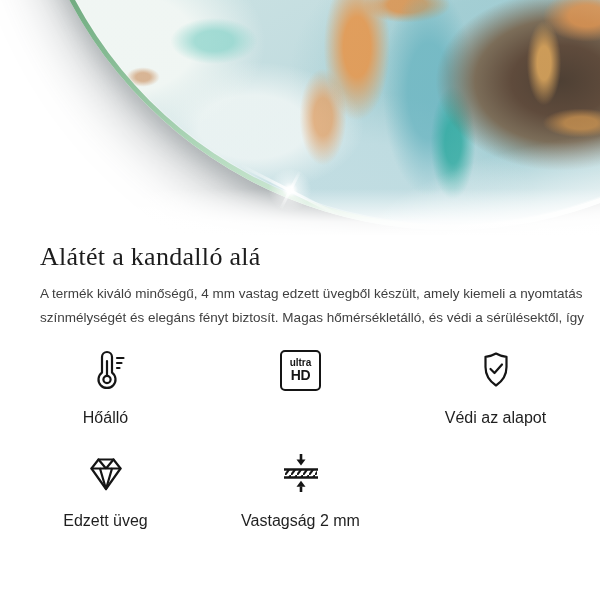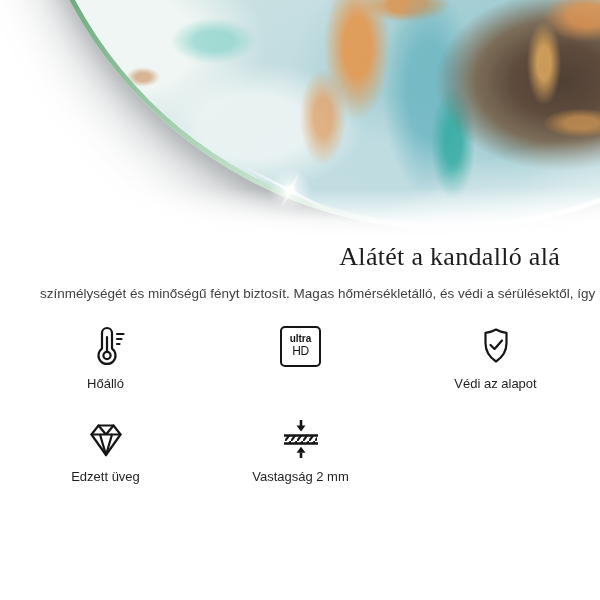--- a/index.html
+++ b/index.html
@@ -67,46 +67,45 @@
 
   
   .content { position:relative; padding:4px 40px 0 40px; }
   .title {
     margin:0;
     font-family:"Liberation Serif", "DejaVu Serif", serif;
     font-weight:400;
     font-size:26px; line-height:34px;
     letter-spacing:.3px;
     color:var(--heading_color,#1c1c1c);
-    text-align:right;
   }
   .title span { display:block; }
   .desc { margin:8px 0 0 0; font-size:13.5px; line-height:24px; color:var(--body_color,#3f3f3f); }
   .desc span { display:block; white-space:nowrap; }
 
   
   .features {
     margin:18px 0 0 -32px;
     display:grid;
     grid-template-columns:repeat(3, 195px);
     row-gap:26px;
   }
   .feature { display:flex; flex-direction:column; align-items:center; }
   .icon-wrap { height:44px; display:flex; align-items:center; justify-content:center; }
   .icon-wrap svg { display:block; }
-  .f-label { margin-top:9px; font-size:13px; line-height:14px; color:var(--label_color,#1f1f1f); text-align:center; }
+  .f-label { margin-top:19px; font-size:16px; line-height:14px; color:var(--label_color,#1f1f1f); text-align:center; }
 
   .hd-box {
     box-sizing:border-box; width:41px; height:41px;
     border:2.5px solid var(--icon_color,#151515); border-radius:5px;
     display:flex; flex-direction:column; align-items:center; justify-content:center;
     color:var(--icon_color,#151515);
   }
   .hd-box .u { font-size:10px; font-weight:700; line-height:10px; letter-spacing:0; }
-  .hd-box .h { font-size:12px; font-weight:400; line-height:14px; letter-spacing:-.3px; }
+  .hd-box .h { font-size:14px; font-weight:700; line-height:14px; letter-spacing:-.3px; }
 
   svg .stroked { fill:none; stroke:var(--icon_color,#151515); stroke-width:2.2; stroke-linecap:round; stroke-linejoin:round; }
   svg .filled { fill:var(--icon_color,#151515); stroke:none; }
 </style>
 </head>
 <body>
 
 <div class="page">
 
   <div class="hero">
@@ -120,21 +119,22 @@
     </div>
     <div class="hero-fade"></div>
   </div>
 
   <div class="content">
     <h1 class="title">
       <span>Alátét a kandalló alá</span>
     </h1>
 
     <p class="desc">
-      <span>színmélységét és minőségű fényt biztosít. Magas hőmérsékletálló, és védi a sérülésektől, így</span>
+      <span>A termék kiváló minőségű, 4 mm vastag edzett üvegből készült, amely kiemeli a nyomtatás</span>
+      <span>színmélységét és elegáns fényt biztosít. Magas hőmérsékletálló, és védi a sérülésektől, így</span>
     </p>
 
     <div class="features">
 
       <div class="feature">
         <div class="icon-wrap">
           <svg width="44" height="44" viewBox="0 0 44 44">
             <path class="stroked" d="M18 24.6 V9 a5 5 0 0 1 10 0 v15.6 a8.5 8.5 0 1 1 -10 0 z"></path>
             <circle class="stroked" cx="23" cy="31.5" r="3.6"></circle>
             <line class="stroked" x1="23" y1="27.6" x2="23" y2="13"></line>

